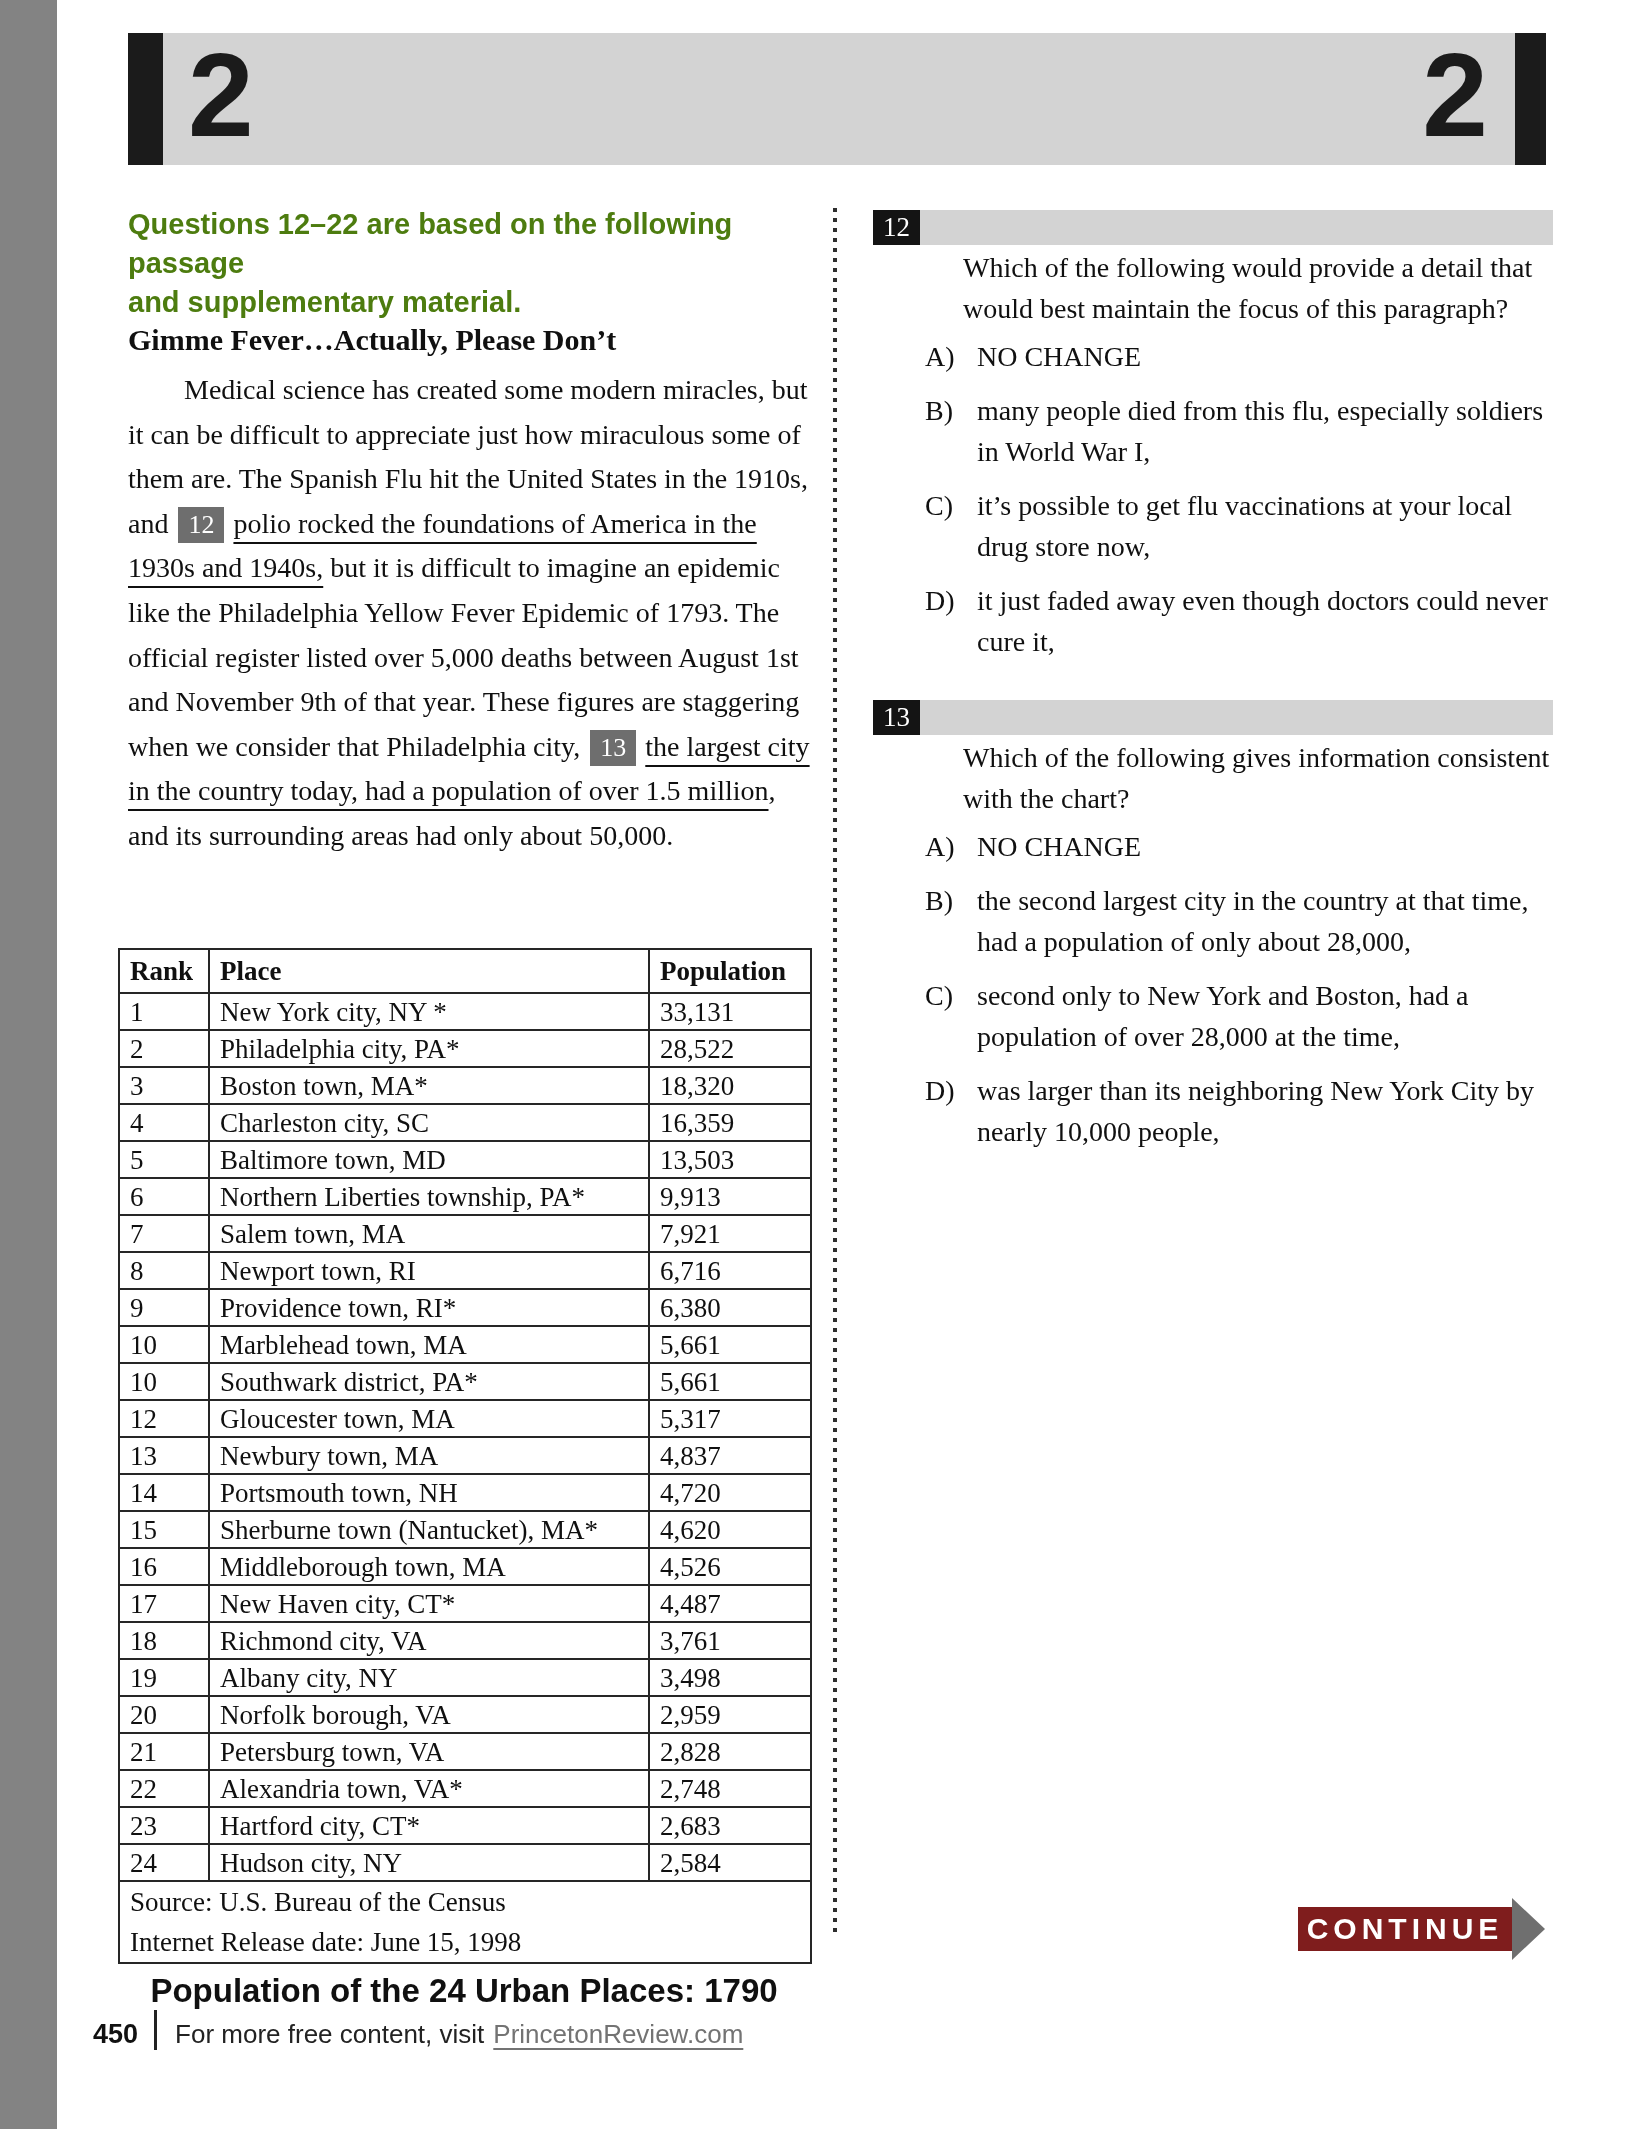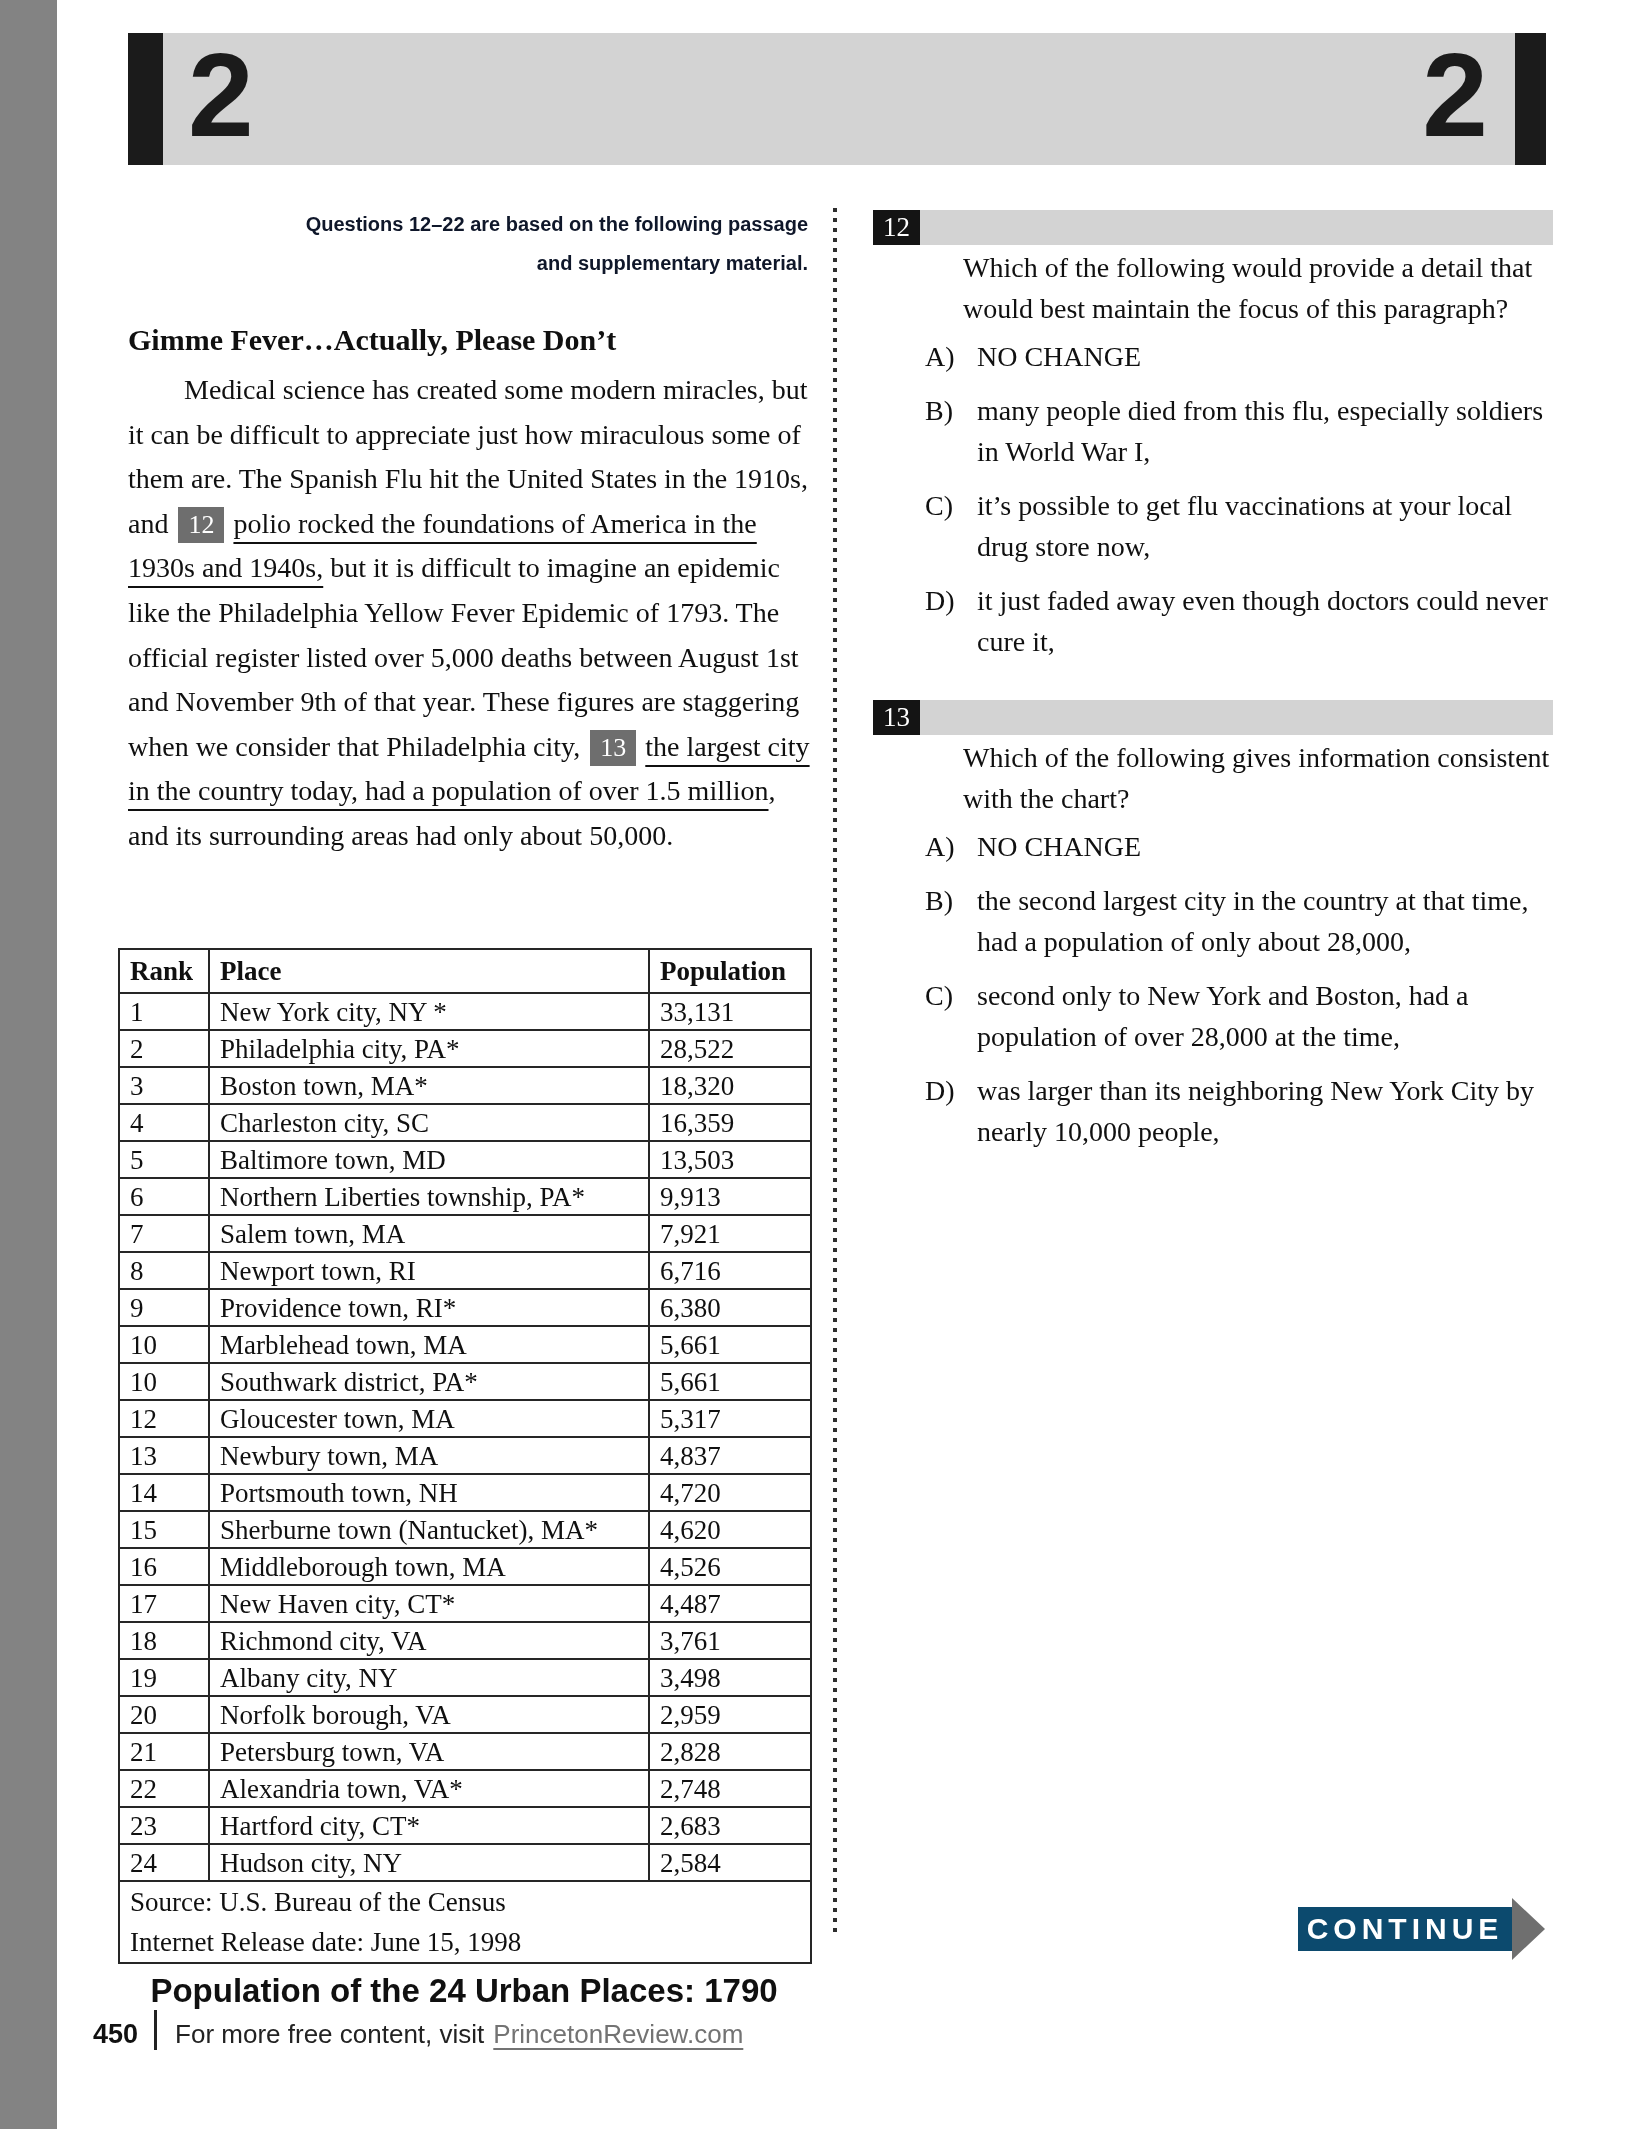--- a/index.html
+++ b/index.html
@@ -14,21 +14,21 @@
   .hbar.right{right:0;width:31px;}
   .hnum{position:absolute;top:-4px;font-family:"Liberation Sans",sans-serif;font-weight:bold;
         font-size:118px;line-height:132px;color:#1b1b1b;}
   .hnum.left{left:60px;}
   .hnum.right{right:58px;}
   
   .divider{position:absolute;left:833px;top:208px;width:4px;height:1727px;
            background:repeating-linear-gradient(to bottom,#2e2e2e 0 4px,transparent 4px 10px);}
   
   .intro{position:absolute;left:128px;top:205px;width:680px;
-         font-family:"Liberation Sans",sans-serif;font-weight:bold;font-size:20px;line-height:39px;color:#0f172a;text-align:right;}
+         font-family:"Liberation Sans",sans-serif;font-weight:bold;font-size:29px;line-height:39px;color:#4d7c0f;}
   .passage-title{position:absolute;left:128px;top:322px;width:680px;
          font-weight:bold;font-size:30px;line-height:36px;color:#101010;}
   .passage{position:absolute;left:128px;top:368px;width:690px;
          font-size:28px;line-height:44.6px;text-align:left;color:#101010;text-indent:56px;}
   .passage .u, .otext .u{text-decoration:underline;text-underline-offset:9px;text-decoration-thickness:2px;}
   .qnum{display:inline-block;background:#6e6e6e;color:#ffffff;font-size:26px;line-height:36px;
         padding:0 10px;margin:0 9px 0 3px;text-indent:0;}
   
   table.census{position:absolute;left:118px;top:948px;width:692px;border-collapse:collapse;
         font-size:27px;color:#101010;table-layout:fixed;}
@@ -45,21 +45,21 @@
   
   .qheader{position:absolute;left:873px;width:680px;height:35px;background:#d3d3d3;}
   .qheader .qbox{position:absolute;left:0;top:0;width:47px;height:35px;background:#141414;color:#fff;
         text-align:center;font-size:27px;line-height:35px;}
   .qprompt{position:absolute;left:963px;width:628px;font-size:28px;line-height:41px;color:#101010;}
   .options{position:absolute;left:925px;width:628px;}
   .option{display:flex;margin-bottom:13px;font-size:28px;line-height:41px;color:#101010;}
   .option .letter{flex:0 0 52px;}
   .option .otext{flex:1;}
   
-  .continue{position:absolute;left:1298px;top:1907px;width:214px;height:44px;background:#0c4a6e;
+  .continue{position:absolute;left:1298px;top:1907px;width:214px;height:44px;background:#7f1d1d;
         color:#fff;font-family:"Liberation Sans",sans-serif;font-weight:bold;font-size:30px;
         line-height:44px;text-align:center;letter-spacing:5px;cursor:pointer;}
   .continue-arrow{position:absolute;left:1512px;top:1898px;width:0;height:0;
         border-top:31px solid transparent;border-bottom:31px solid transparent;border-left:33px solid #6f6f6f;}
   
   .footer{position:absolute;left:93px;top:2010px;display:flex;align-items:flex-end;
         font-family:"Liberation Sans",sans-serif;font-size:26px;color:#222;}
   .footer .pgnum{font-weight:bold;font-size:27px;color:#111;}
   .footer .fdiv{width:3px;height:40px;background:#222;margin:0 18px 0 16px;}
   .footer .flink{text-decoration:underline;text-underline-offset:5px;color:#737373;}

